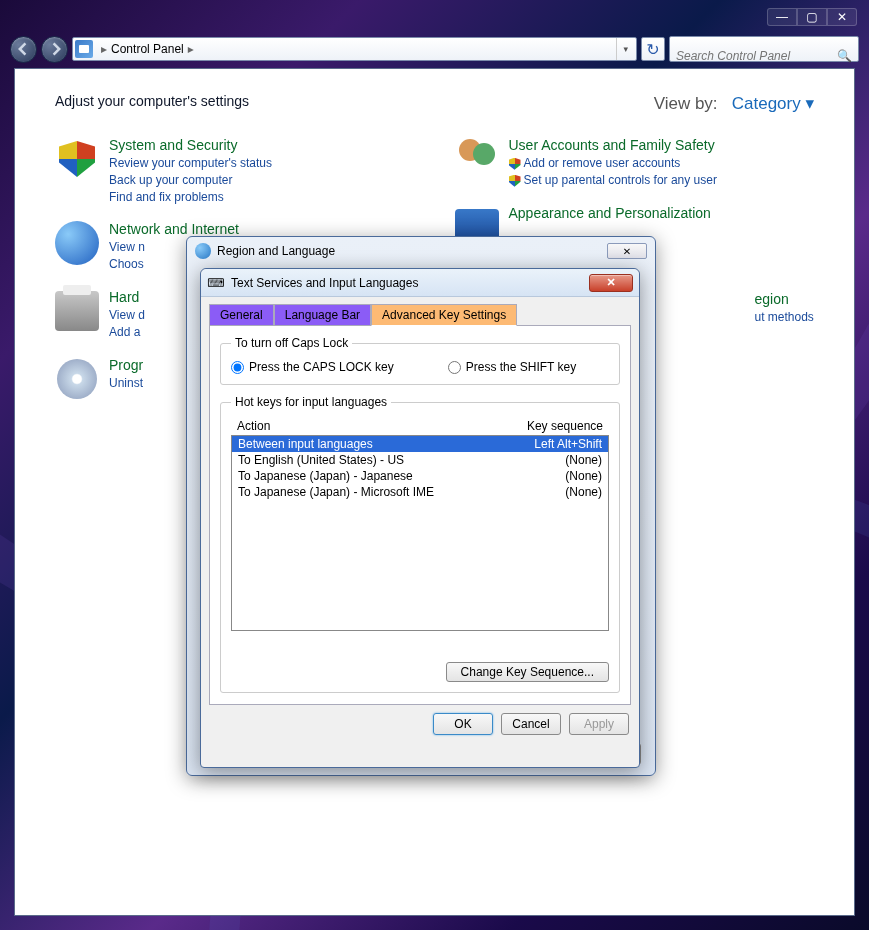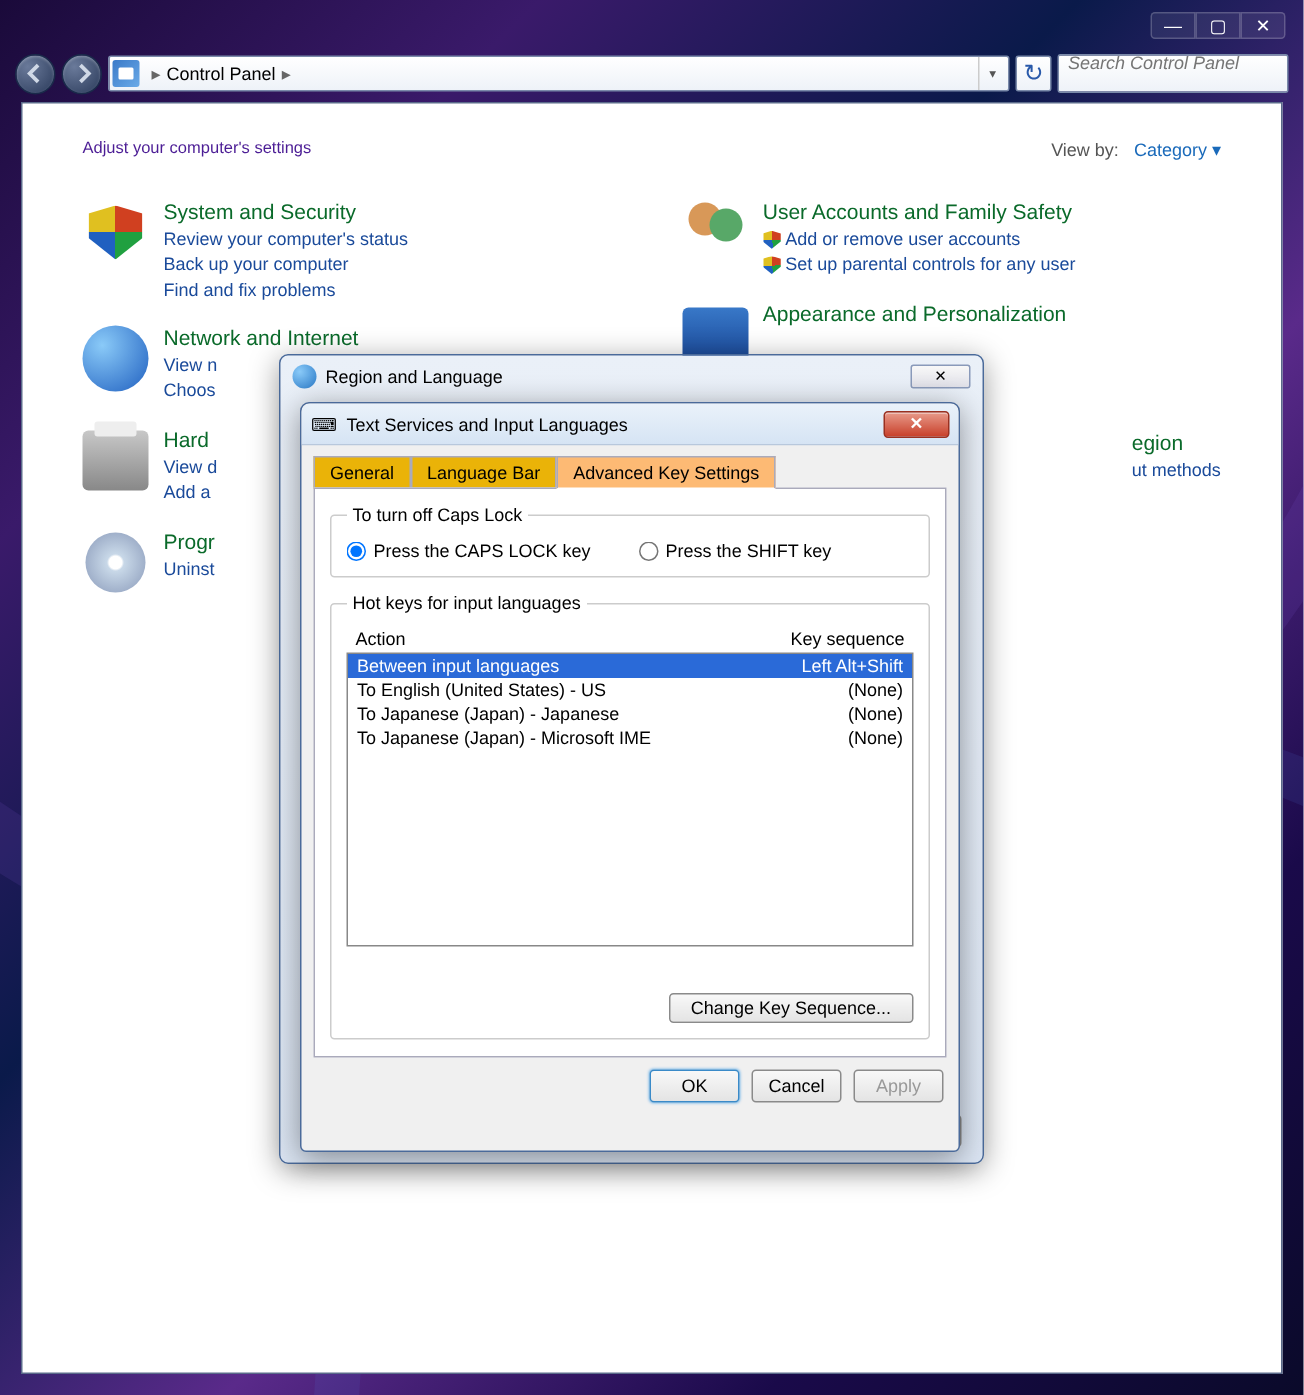--- a/index.html
+++ b/index.html
@@ -17,28 +17,28 @@
 
 .navbar { position:absolute; top:34px; left:10px; right:10px; height:30px; display:flex; align-items:center; gap:4px; z-index:5; }
 .navbtn { width:27px; height:27px; border-radius:50%; background:radial-gradient(circle at 30% 30%, #6a7a9a, #2a3a5a); border:1px solid #1a2a4a; display:flex; align-items:center; justify-content:center; color:#cfd8e6; box-shadow:inset 0 1px 2px rgba(255,255,255,0.3); }
 .navbtn svg{width:14px;height:14px;}
 .addrbar { flex:1; height:24px; background:linear-gradient(#fff,#eef2f8); border:1px solid #7a8aaa; border-radius:2px; display:flex; align-items:center; font-size:12px; padding:0 2px; }
 .addrbar .cpicon{width:18px;height:18px;background:linear-gradient(135deg,#3a7ac8,#6aaae8);border-radius:2px;margin-right:4px;display:flex;align-items:center;justify-content:center;}
 .addrbar .cpicon::after{content:'';width:10px;height:8px;background:#fff;border-radius:1px;}
 .addrbar .sep{color:#666;padding:0 4px;}
 .addrbar .ddarrow{margin-left:auto;color:#555;font-size:9px;padding:0 6px;border-left:1px solid #ccc;height:100%;display:flex;align-items:center;}
 .refresh{width:24px;height:24px;background:linear-gradient(#fff,#eef2f8);border:1px solid #7a8aaa;border-radius:2px;display:flex;align-items:center;justify-content:center;color:#2a5aaa;}
-.searchbar{width:154px;height:24px;background:linear-gradient(#fff,#eef2f8);border:1px solid #7a8aaa;border-radius:2px;display:flex;align-items:flex-end;padding:12px 6px;font-size:12px;}
+.searchbar{width:190px;height:24px;background:linear-gradient(#fff,#eef2f8);border:1px solid #7a8aaa;border-radius:2px;display:flex;align-items:flex-start;padding:12px 6px;font-size:12px;}
 .searchbar input{border:none;background:transparent;flex:1;font-style:italic;color:#888;font-size:12px;outline:none;}
 .searchbar .mag{color:#2a5aaa;}
 
 
 .mainpanel { position:absolute; top:68px; left:14px; right:14px; bottom:14px; background:#fff; border:1px solid #5a6a8a; z-index:4; padding:24px 40px; overflow:hidden;}
-.mainpanel h2 { color:#4c1d95; font-weight:normal; font-size:11px; }
-.viewby { position:absolute; top:24px; right:40px; font-size:12px; color:#555;}
+.mainpanel h2 { color:#0f172a; font-weight:normal; font-size:14px; }
+.viewby { position:absolute; top:24px; right:40px; font-size:17px; color:#555;}
 .viewby a{color:#1a6aba;text-decoration:none;}
 
 .catgrid { margin-top:28px; display:grid; grid-template-columns: 1fr 1fr; gap:18px 40px; }
 .catitem { display:flex; gap:10px; }
 .caticon { width:44px; height:44px; flex-shrink:0; }
 .cattxt { font-size:12px; }
 .cattxt .catname { color:#0a6a2a; font-size:14px; display:block; margin-bottom:2px; }
 .cattxt a { color:#1a4a9a; text-decoration:none; display:block; line-height:1.4; }
 
 
@@ -51,25 +51,25 @@
 .dlg1 .btnrow button:disabled, .dlg2 .btnrow button:disabled{color:#999;}
 
 
 .dlg2 { position:absolute; top:268px; left:200px; width:440px; height:500px; background:#f0f0f0; border:1px solid #4a6a9a; border-radius:6px 6px 4px 4px; z-index:11; box-shadow:0 4px 20px rgba(0,0,0,0.4); }
 .dlg2 .titlebar{height:28px;background:linear-gradient(#eaf2fa,#d6e4f4);border-radius:6px 6px 0 0;display:flex;align-items:center;padding:0 6px;font-size:12px;border-bottom:1px solid #b8c8dc;}
 .dlg2 .titlebar .kicon{width:18px;height:18px;margin-right:6px;display:flex;align-items:center;justify-content:center;}
 .dlg2 .titlebar .close{margin-left:auto;width:44px;height:18px;background:linear-gradient(#e89a8a,#c8402a);border:1px solid #9a3020;border-radius:3px;display:flex;align-items:center;justify-content:center;color:#fff;font-weight:bold;font-size:11px;box-shadow:inset 0 1px 0 rgba(255,255,255,0.4);}
 .dlg2 .tabrow{display:flex;padding:6px 8px 0 8px;gap:0;}
 .dlg2 .tab{padding:3px 10px;font-size:12px;border:1px solid #aab;background:#f0f0f0;position:relative;top:1px;}
 .dlg2 .tab.active{background:#fdba74;border-bottom:1px solid #fff;z-index:1;}
-.dlg2 .tab:not(.active){background:#eab308;}
+.dlg2 .tab:not(.active){background:#8b5cf6;}
 .dlg2 .tabbody{margin:0 8px 8px 8px;background:#fff;border:1px solid #aab;padding:10px;height:380px;position:relative;}
 .dlg2 fieldset{border:1px solid #ccc;border-radius:3px;padding:8px 10px 10px 10px;margin-bottom:10px;font-size:12px;}
 .dlg2 legend{font-size:12px;padding:0 4px;}
-.radios{display:flex;gap:32px;align-items:flex-start;margin-top:2px;}
+.radios{display:flex;gap:54px;align-items:flex-start;margin-top:2px;}
 .radios label{display:flex;align-items:center;gap:5px;font-size:12px;}
 .radios input{width:13px;height:13px;}
 .listhdr{display:flex;justify-content:space-between;font-size:12px;padding:2px 6px;}
 .listbox{border:1px solid #888;height:196px;background:#fff;font-size:12px;overflow:hidden;}
 .listrow{display:flex;justify-content:space-between;padding:1px 6px;}
 .listrow.sel{background:#2a6ad8;color:#fff;}
 .changekey{position:absolute;right:10px;bottom:10px;}
 .changekey button{font-size:12px;padding:2px 14px;border:1px solid #8a8a8a;border-radius:3px;background:linear-gradient(#f8f8f8,#e4e4e4);}
 .dlg2 .btnrow{display:flex;gap:8px;justify-content:flex-end;padding:0 10px 10px 0;}
 .dlg2 .btnrow button.primary{border:1px solid #3a8ac8;box-shadow:0 0 2px #5aaae8;}

